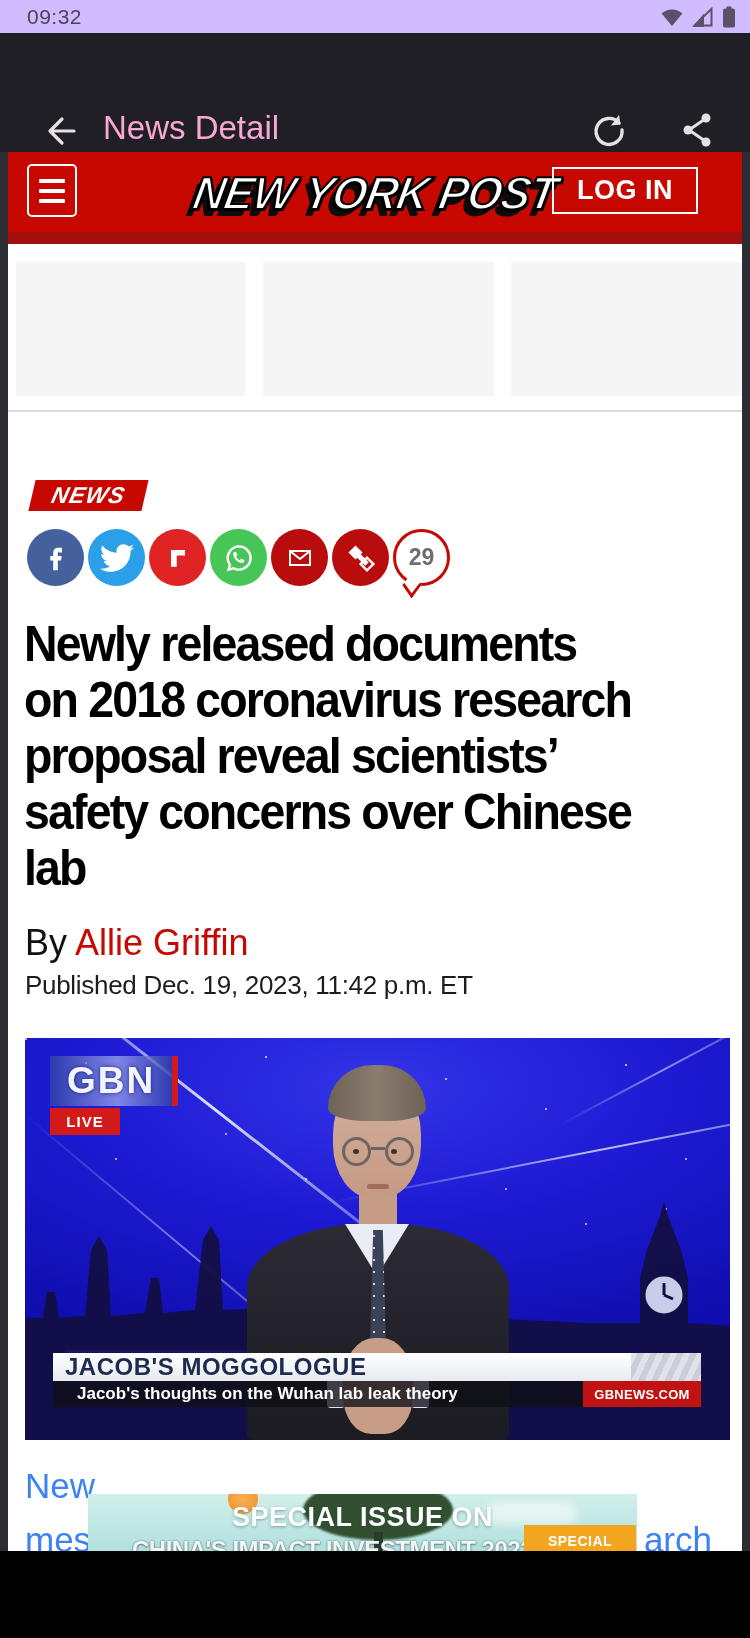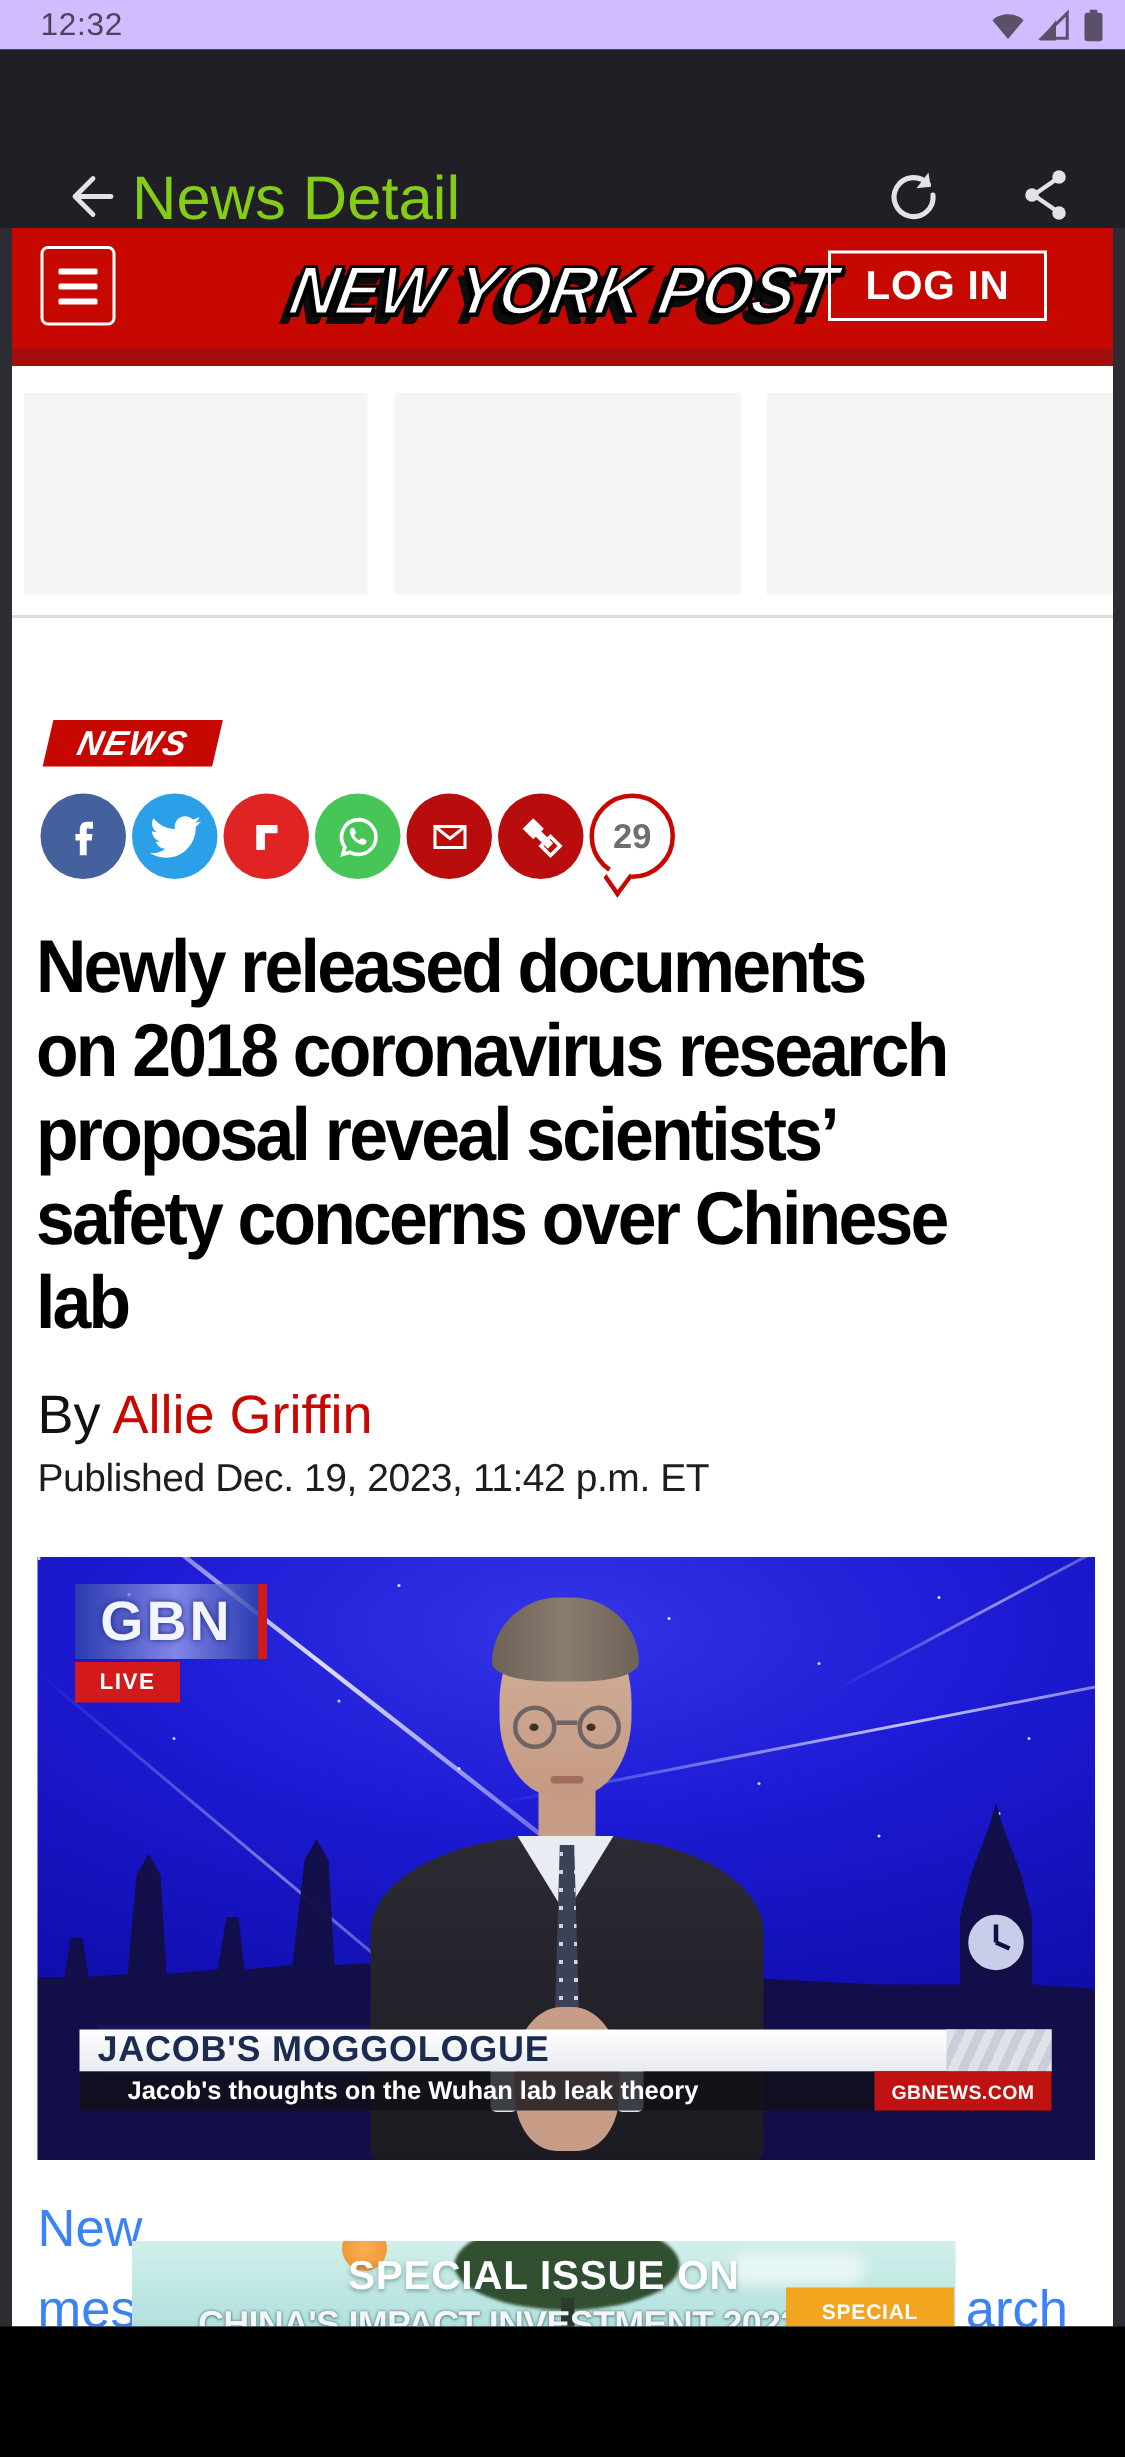--- a/index.html
+++ b/index.html
@@ -7,21 +7,21 @@
   body { font-family:"Liberation Sans", sans-serif; background:#2e2c33; position:relative; overflow:hidden; }
 
   
   .status-bar { position:absolute; left:0; top:0; width:750px; height:33px; background:#d0bcff; display:flex; align-items:center; }
   .status-time { margin-left:27px; font-size:21px; color:#4b4458; letter-spacing:.5px; }
   .status-icons { position:absolute; right:14px; top:0; height:33px; display:flex; align-items:center; gap:7px; }
 
   
   .app-bar { position:absolute; left:0; top:33px; width:750px; height:119px; background:#211f26; }
   .back-btn { position:absolute; left:38px; top:78px; width:40px; height:40px; }
-  .app-title { position:absolute; left:88px; top:76px; font-size:41px; color:#84cc16; }
+  .app-title { position:absolute; left:103px; top:76px; font-size:33px; color:#f9a8d4; }
   .refresh-btn { position:absolute; left:589px; top:77px; width:40px; height:40px; }
   .share-btn { position:absolute; left:677px; top:77px; width:40px; height:40px; }
 
   
   .site-header { position:absolute; left:8px; top:152px; width:734px; height:80px; background:#c60800; }
   .site-header-strip { position:absolute; left:8px; top:232px; width:734px; height:12px; background:#a30f0c; }
   .hamburger { position:absolute; left:19px; top:12px; width:50px; height:53px; border:2px solid #fff; border-radius:5px; display:flex; flex-direction:column; justify-content:center; gap:6px; padding:0 10px; background:transparent; }
   .hamburger span { display:block; height:4px; background:#fff; border-radius:1px; }
   .nyp-logo { position:absolute; left:50%; top:14px; transform:translateX(-50%) skewX(-10deg) scaleX(.96); white-space:nowrap; font-size:46px; font-weight:900; font-style:italic; color:#fff; letter-spacing:-1px;
     -webkit-text-stroke:2px #000; text-shadow:2px 2px 0 #000,-2px 2px 0 #000,-4px 6px 0 #0c0c0c,-5px 7px 0 #0c0c0c; }
@@ -82,21 +82,21 @@
   .glasses i.r { right:0; } .glasses i.l { left:0; }
   .glasses::after { content:''; position:absolute; left:29px; top:10px; width:14px; height:3px; background:rgba(95,88,92,.85); }
   .eye { position:absolute; width:6px; height:5px; border-radius:50%; background:#3c332e; top:111px; }
   .eye-l { left:328px; } .eye-r { left:366px; }
   .mouth { position:absolute; left:342px; top:146px; width:22px; height:5px; background:#a06c5c; border-radius:3px; }
   
   .banner { position:absolute; left:28px; top:315px; width:648px; height:28px; background:linear-gradient(#ffffff,#e7eaef); display:flex; align-items:flex-start; z-index:5; }
   .banner-title { color:#1c2b50; font-size:24px; font-weight:bold; letter-spacing:.5px; padding-left:12px; white-space:nowrap; }
   .banner-end { position:absolute; right:0; top:0; width:70px; height:100%; background:repeating-linear-gradient(115deg,#dfe3e9 0 6px,#c9ced8 6px 12px); }
   .subbanner { position:absolute; left:28px; top:343px; width:648px; height:26px; background:rgba(16,16,22,.78); display:flex; align-items:center; z-index:5; }
-  .subbanner-text { color:#fff; font-size:17px; font-weight:bold; padding-left:0; white-space:nowrap;margin-left:32px; }
+  .subbanner-text { color:#fff; font-size:17px; font-weight:bold; padding-left:24px; white-space:nowrap; }
   .watermark { position:absolute; right:0; top:0; height:100%; width:118px; background:#c11212; color:#fff; font-size:13px; font-weight:bold; display:flex; align-items:center; justify-content:center; letter-spacing:.3px; }
 
   
   .body-line { position:absolute; font-size:35px; color:#3b82f6; }
   .bf-1 { left:17px; top:1222px; }
   .bf-2l { left:17px; top:1276px; }
   .bf-2r { right:30px; top:1276px; }
 
   
   .ad { position:absolute; left:80px; top:1250px; width:549px; height:89px; overflow:hidden; background:linear-gradient(#d2efeb, #9ed8d6); z-index:6; }
@@ -117,21 +117,21 @@
   
   .nav-bar { position:absolute; left:0; top:1551px; width:750px; height:87px; background:#000; z-index:10; }
   .nav-back { position:absolute; left:149px; top:1582px; width:0; height:0; border-top:15px solid transparent; border-bottom:15px solid transparent; border-right:26px solid #fff; }
   .nav-home { position:absolute; left:363px; top:1582px; width:29px; height:31px; border-radius:50%; background:#fff; }
   .nav-recents { position:absolute; left:576px; top:1583px; width:27px; height:30px; border-radius:3px; background:#fff; }
 </style>
 </head>
 <body>
 
 <div class="status-bar">
-  <span class="status-time">12:32</span>
+  <span class="status-time">09:32</span>
   <div class="status-icons">
     <svg width="24" height="24" viewBox="0 0 24 24">
         <path fill="#5a5169" d="M12 4.5c-4.4 0-8 1.7-10.4 4L12 21 22.4 8.5C20 6.2 16.4 4.5 12 4.5z"></path>
       </svg>
     <svg width="24" height="24" viewBox="0 0 24 24">
         <path fill="none" stroke="#5a5169" stroke-width="2" d="M3.5 20.5 20.5 20.5 20.5 3.8z"></path>
         <path fill="#5a5169" d="M2 22 13 22 13 8.5z"></path>
       </svg>
     <svg width="14" height="24" viewBox="0 0 14 24">
         <rect x="4.5" y="1.5" width="5" height="3" fill="#5a5169"></rect>

